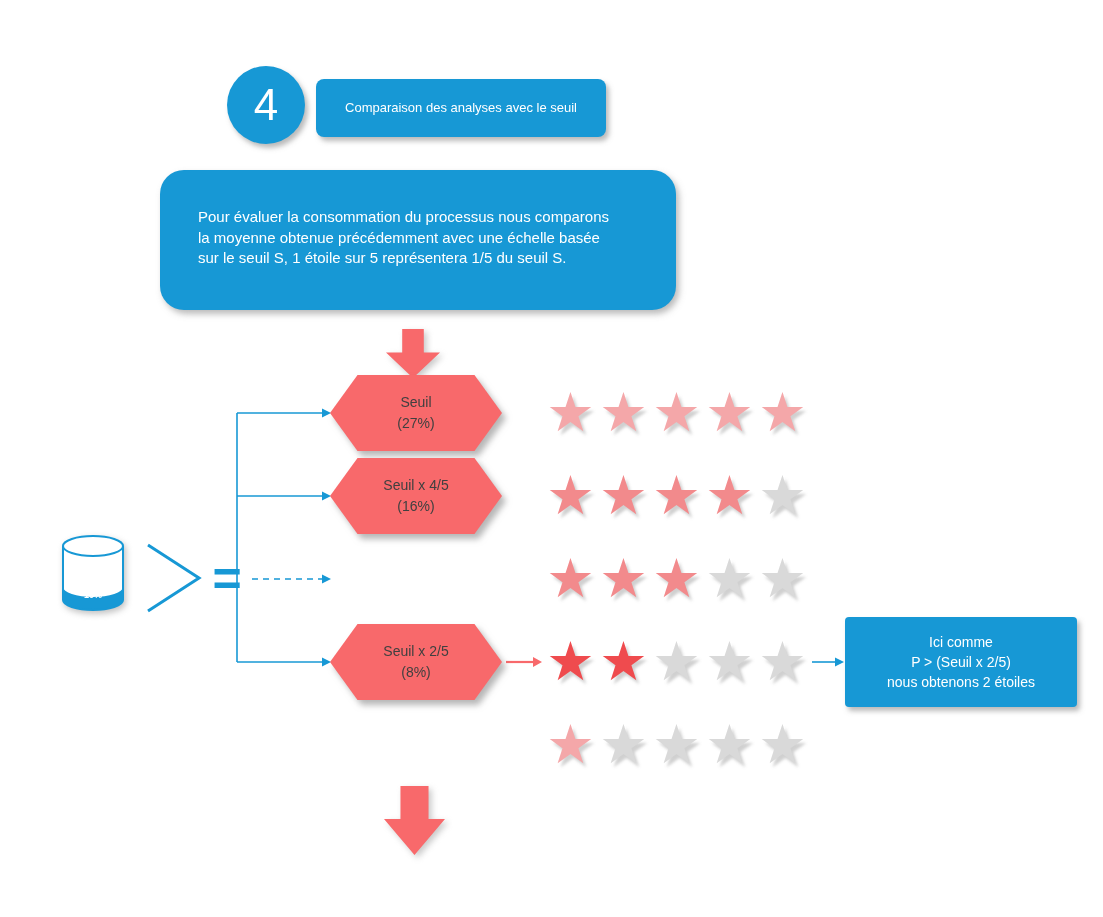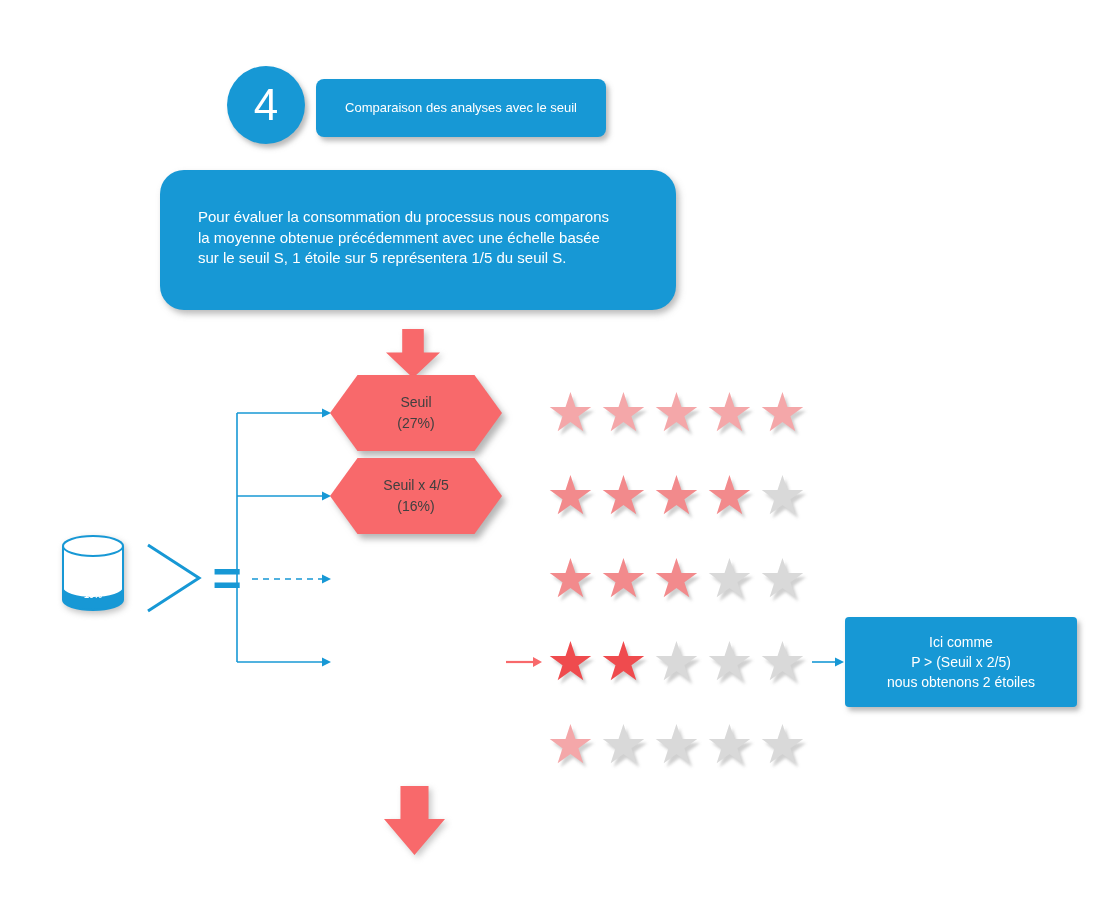--- a/index.html
+++ b/index.html
@@ -142,20 +142,26 @@
       <div class="scale-row" style="top: 541px;">
         <div class="stars">
           <span class="star" style="color: rgb(242, 138, 140);">★</span>
           <span class="star" style="color: rgb(242, 138, 140);">★</span>
           <span class="star" style="color: rgb(242, 138, 140);">★</span>
           <span class="star" style="color: rgb(217, 217, 217);">★</span>
           <span class="star" style="color: rgb(217, 217, 217);">★</span>
         </div>
       </div>
       <div class="scale-row" style="top: 624px;">
+        <div class="hex-wrap">
+          <div class="hexagon">
+            <div>Seuil x 2/5</div>
+            <div>(8%)</div>
+          </div>
+        </div>
         <div class="stars">
           <span class="star" style="color: rgb(239, 75, 78);">★</span>
           <span class="star" style="color: rgb(239, 75, 78);">★</span>
           <span class="star" style="color: rgb(217, 217, 217);">★</span>
           <span class="star" style="color: rgb(217, 217, 217);">★</span>
           <span class="star" style="color: rgb(217, 217, 217);">★</span>
         </div>
       </div>
       <div class="scale-row" style="top: 707px;">
         <div class="stars">

